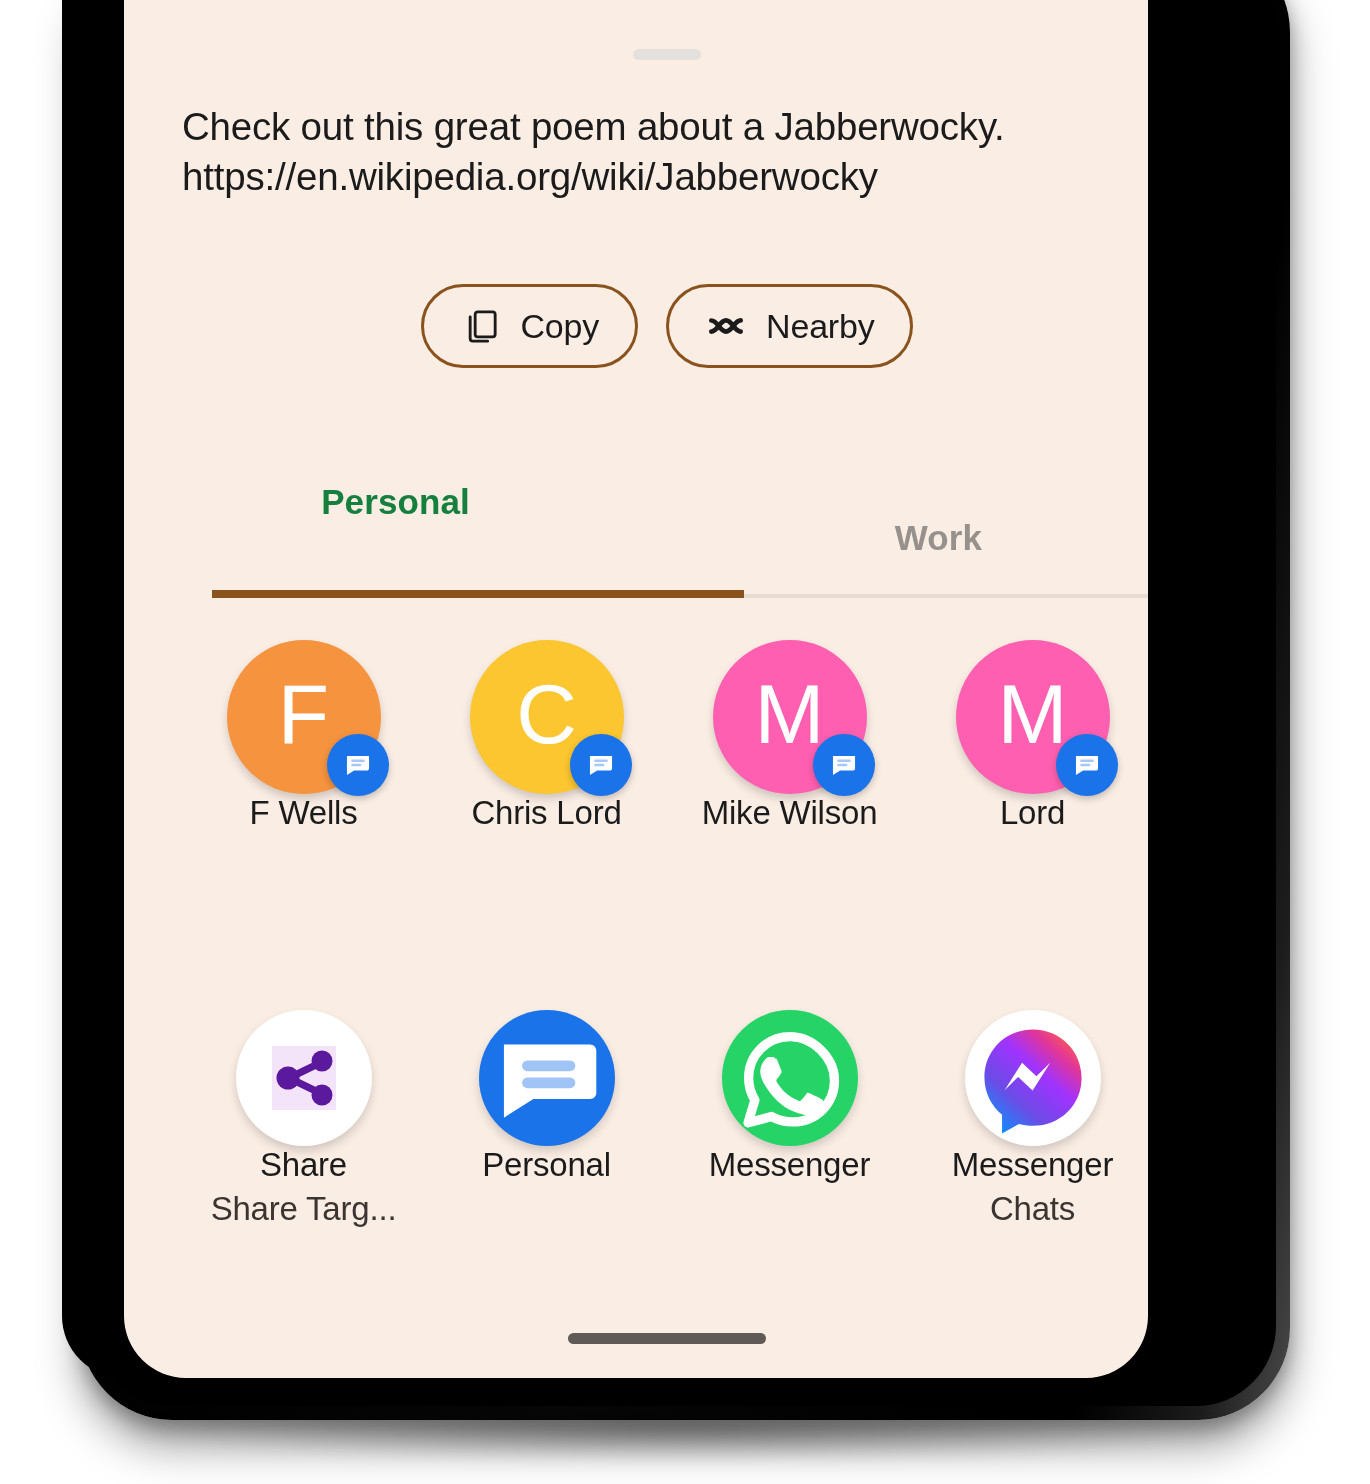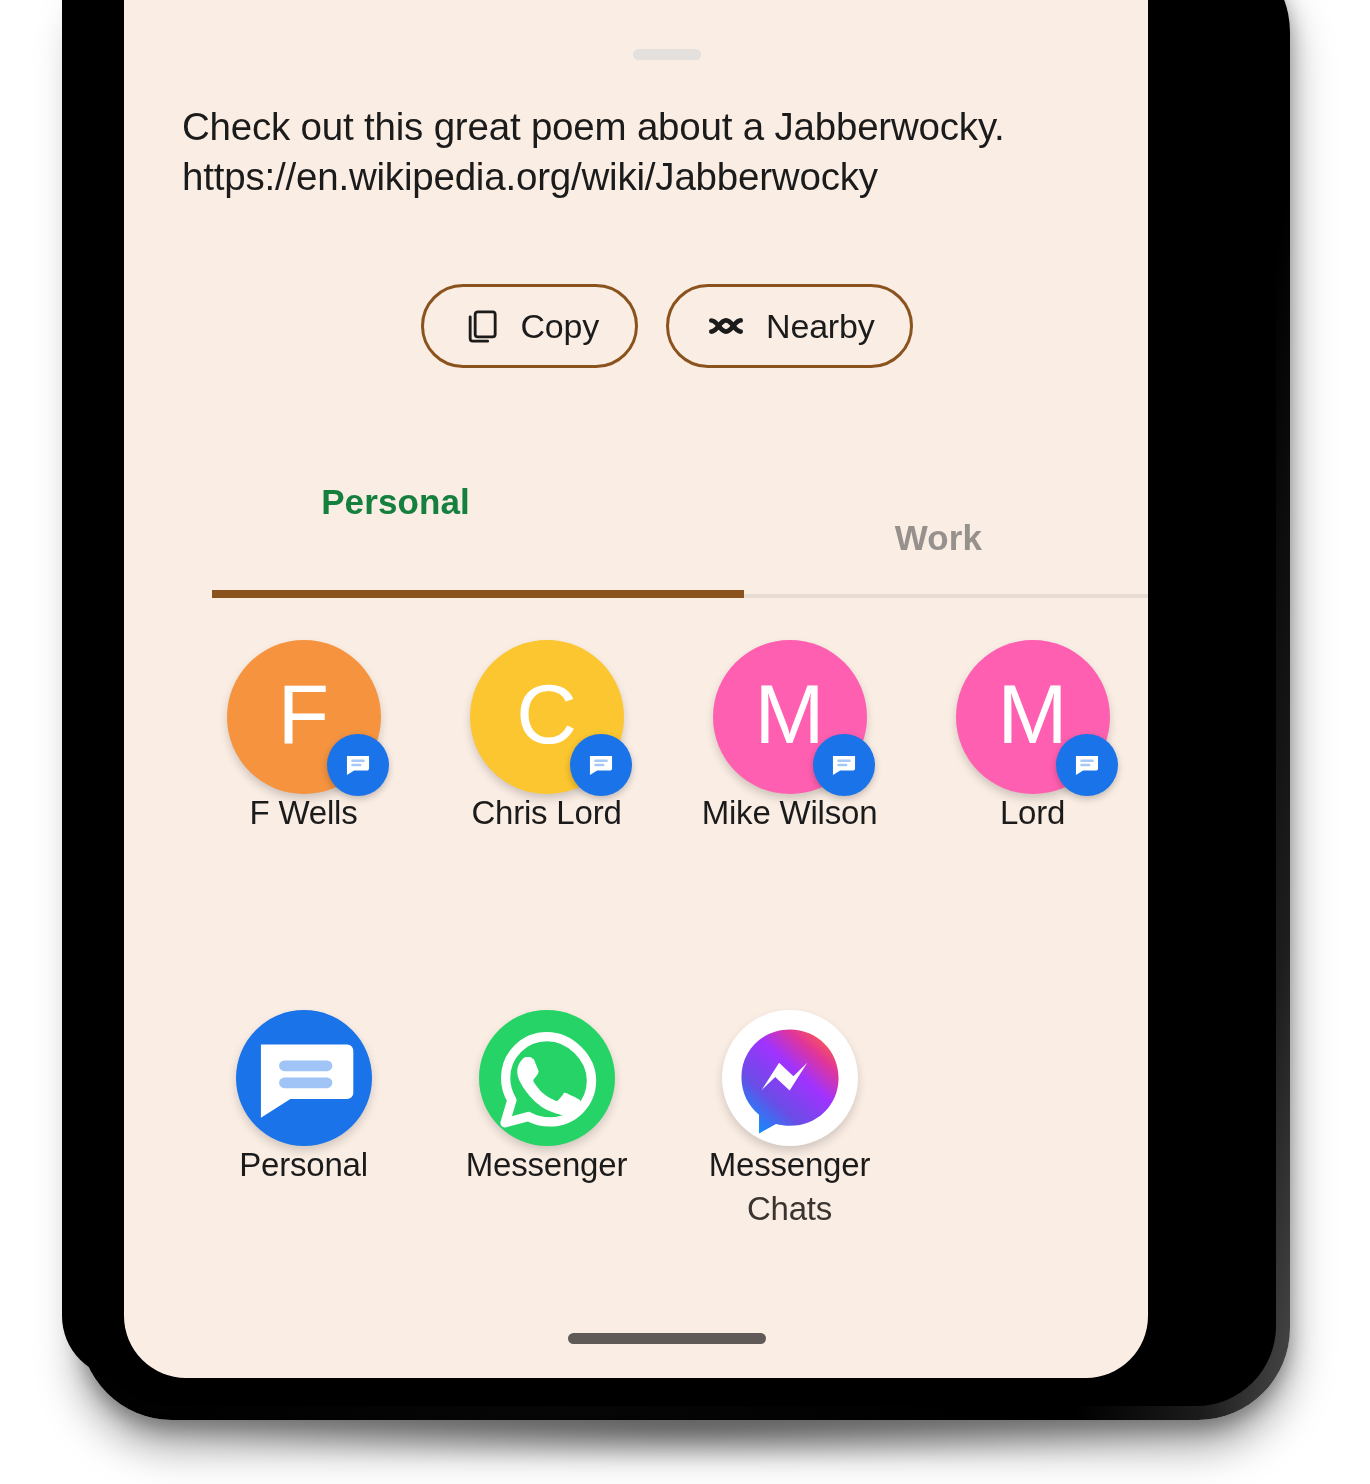--- a/index.html
+++ b/index.html
@@ -244,20 +244,36 @@
             </svg>
           </div>
         </div>
         <div class="cell-label">Lord</div>
       </div>
 
     </div>
 
     <div id="app-grid" class="grid">
 
+      <div class="cell">
+        <div class="app-icon white">
+          <svg width="136" height="136" viewBox="0 0 136 136">
+            <rect x="36" y="36" width="64" height="64" fill="#f4e4fa"></rect>
+            <g stroke="#5B1A9E" stroke-width="7.5" stroke-linecap="round">
+              <line x1="53" y1="68" x2="86" y2="52"></line>
+              <line x1="53" y1="68" x2="86" y2="84"></line>
+            </g>
+            <circle cx="52" cy="68" r="11.5" fill="#5B1A9E"></circle>
+            <circle cx="86" cy="51" r="10.5" fill="#5B1A9E"></circle>
+            <circle cx="86" cy="85" r="10.5" fill="#5B1A9E"></circle>
+          </svg>
+        </div>
+        <div class="cell-label">Share</div>
+        <div class="cell-sublabel">Share Targ...</div>
+      </div>
 
       <div class="cell">
         <div class="app-icon blue">
           <svg width="136" height="136" viewBox="0 0 24 24">
             <path d="M4.4 6.1h15.2c.6 0 1.1.5 1.1 1.1v7.4c0 .6-.5 1.1-1.1 1.1H9.6l-5.2 3.3z" fill="#ffffff"></path>
             <rect x="7.6" y="8.9" width="9.4" height="1.9" rx=".95" fill="#9fc4f5"></rect>
             <rect x="7.6" y="11.9" width="9.4" height="1.9" rx=".95" fill="#9fc4f5"></rect>
           </svg>
         </div>
         <div class="cell-label">Personal</div>

